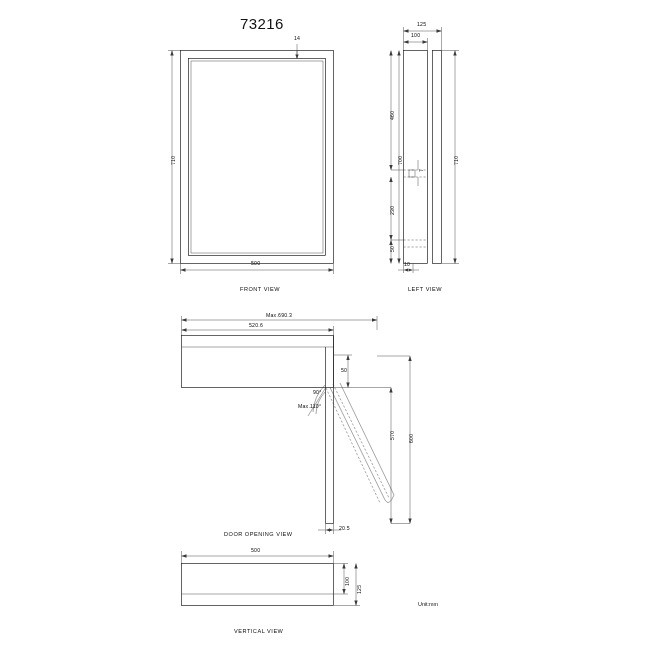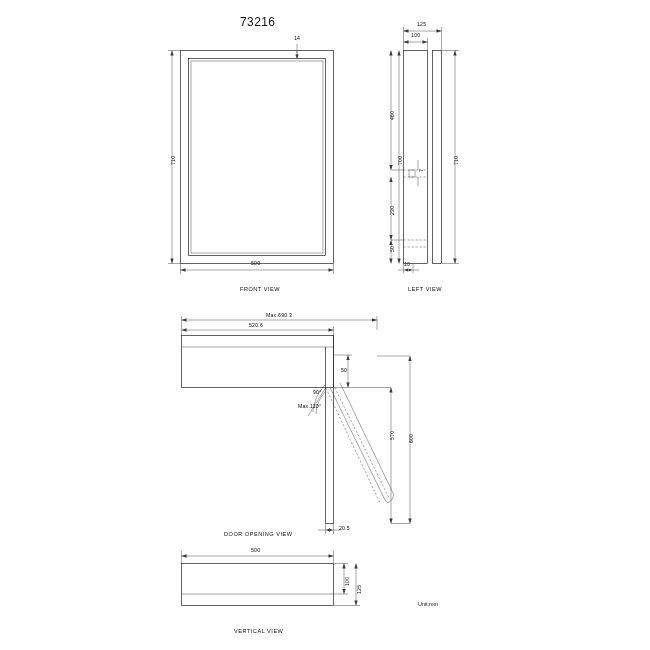--- a/index.html
+++ b/index.html
@@ -27,21 +27,21 @@
     color: #111;
     white-space: nowrap;
     line-height: 1;
   }
   .txt.vert {
     transform-origin: 0 0;
     transform: rotate(-90deg);
   }
   .title {
     position: absolute;
-    font-size: 12px;
+    font-size: 15px;
     letter-spacing: 0.4px;
     color: #111;
     white-space: nowrap;
   }
   .viewlabel {
     position: absolute;
     font-size: 5.6px;
     letter-spacing: 0.5px;
     color: #111;
     white-space: nowrap;

